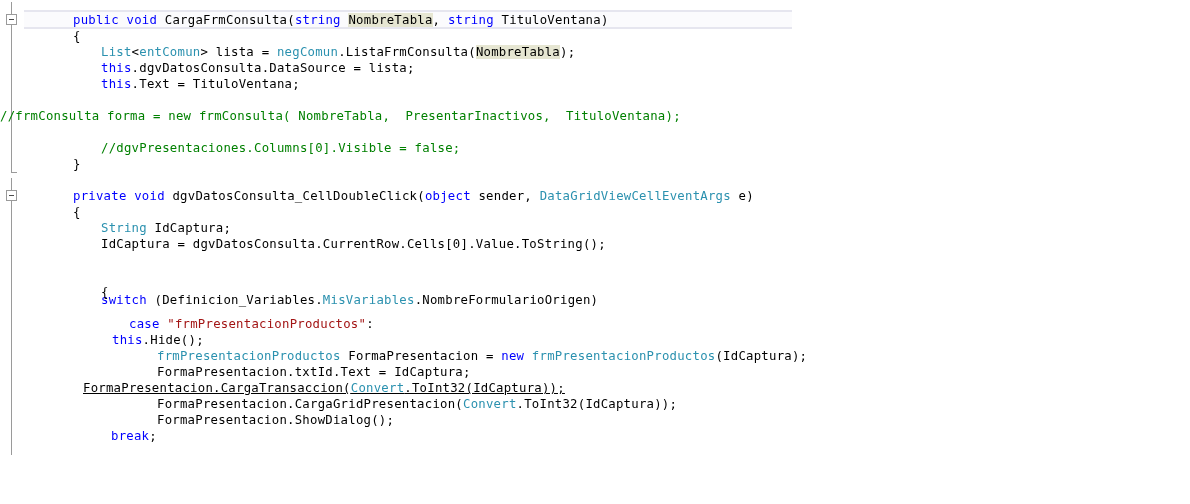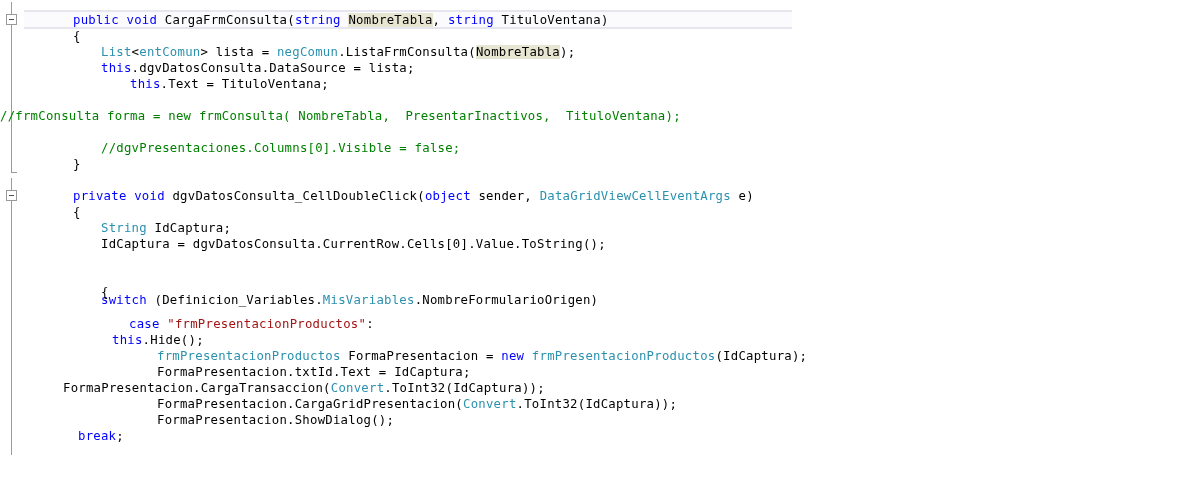--- a/index.html
+++ b/index.html
@@ -127,37 +127,37 @@
     <div class="fold-box" style="top:190px;"></div>
   </div>
 
   <div id="current-line-highlight"></div>
 
   <div id="code-surface">
       <div class="code-line" style="top: 12px; padding-left: 73px;"><span class="kw">public</span><span class="pln"> </span><span class="kw">void</span><span class="pln"> CargaFrmConsulta(</span><span class="kw">string</span><span class="pln"> </span><span class="pln ref">No</span><span class="caret"></span><span class="pln ref">mbreTabla</span><span class="pln">, </span><span class="kw">string</span><span class="pln"> TituloVentana)</span></div>
       <div class="code-line" style="top: 28px; padding-left: 73px;"><span class="pln">{</span></div>
       <div class="code-line" style="top: 44px; padding-left: 101px;"><span class="typ">List</span><span class="pln">&lt;</span><span class="typ">entComun</span><span class="pln">&gt; lista = </span><span class="typ">negComun</span><span class="pln">.ListaFrmConsulta(</span><span class="pln ref">NombreTabla</span><span class="pln">);</span></div>
       <div class="code-line" style="top: 60px; padding-left: 101px;"><span class="kw">this</span><span class="pln">.dgvDatosConsulta.DataSource = lista;</span></div>
-      <div class="code-line" style="top: 76px; padding-left: 101px; margin-left: 29px;"><span class="kw">this</span><span class="pln">.Text = TituloVentana;</span></div>
+      <div class="code-line" style="top: 76px; padding-left: 101px;"><span class="kw">this</span><span class="pln">.Text = TituloVentana;</span></div>
       <div class="code-line" style="top: 92px; padding-left: 101px;"></div>
       <div class="code-line" style="top: 108px; "><span class="cmt">//frmConsulta forma = new frmConsulta( NombreTabla,  PresentarInactivos,  TituloVentana);</span></div>
       <div class="code-line" style="top: 140px; padding-left: 101px;"><span class="cmt">//dgvPresentaciones.Columns[0].Visible = false;</span></div>
       <div class="code-line" style="top: 156px; padding-left: 73px;"><span class="pln">}</span></div>
       <div class="code-line" style="top: 172px; padding-left: 73px;"></div>
       <div class="code-line" style="top: 188px; padding-left: 73px;"><span class="kw">private</span><span class="pln"> </span><span class="kw">void</span><span class="pln"> dgvDatosConsulta_CellDoubleClick(</span><span class="kw">object</span><span class="pln"> sender, </span><span class="typ">DataGridViewCellEventArgs</span><span class="pln"> e)</span></div>
       <div class="code-line" style="top: 204px; padding-left: 73px;"><span class="pln">{</span></div>
       <div class="code-line" style="top: 220px; padding-left: 101px;"><span class="typ">String</span><span class="pln"> IdCaptura;</span></div>
       <div class="code-line" style="top: 236px; padding-left: 101px;"><span class="pln">IdCaptura = dgvDatosConsulta.CurrentRow.Cells[0].Value.ToString();</span></div>
       <div class="code-line" style="top: 252px; padding-left: 101px;"></div>
       <div class="code-line" style="top: 268px; padding-left: 101px; margin-top: 24px;"><span class="kw">switch</span><span class="pln"> (Definicion_Variables.</span><span class="typ">MisVariables</span><span class="pln">.NombreFormularioOrigen)</span></div>
       <div class="code-line" style="top: 284px; padding-left: 101px;"><span class="pln">{</span></div>
       <div class="code-line" style="top: 300px; padding-left: 101px;"></div>
       <div class="code-line" style="top: 316px; padding-left: 129px;"><span class="kw">case</span><span class="pln"> </span><span class="str">"frmPresentacionProductos"</span><span class="pln">:</span></div>
       <div class="code-line" style="top: 332px; padding-left: 112px;"><span class="kw">this</span><span class="pln">.Hide();</span></div>
       <div class="code-line" style="top: 364px; padding-left: 157px;"><span class="pln">FormaPresentacion.txtId.Text = IdCaptura;</span></div>
       <div class="code-line" style="top: 348px; padding-left: 157px;"><span class="typ">frmPresentacionProductos</span><span class="pln"> FormaPresentacion = </span><span class="kw">new</span><span class="pln"> </span><span class="typ">frmPresentacionProductos</span><span class="pln">(IdCaptura);</span></div>
-      <div class="code-line" style="top: 380px; padding-left: 63px;"><span class="pln">FormaPresentacion.CargaTransaccion(</span><span class="typ">Convert</span><span class="pln">.ToInt32(IdCaptura));</span></div>
+      <div class="code-line" style="top: 380px; padding-left: 83px; text-decoration: underline;"><span class="pln">FormaPresentacion.CargaTransaccion(</span><span class="typ">Convert</span><span class="pln">.ToInt32(IdCaptura));</span></div>
       <div class="code-line" style="top: 396px; padding-left: 157px;"><span class="pln">FormaPresentacion.CargaGridPresentacion(</span><span class="typ">Convert</span><span class="pln">.ToInt32(IdCaptura));</span></div>
       <div class="code-line" style="top: 412px; padding-left: 157px;"><span class="pln">FormaPresentacion.ShowDialog();</span></div>
-      <div class="code-line" style="top: 428px; padding-left: 78px;"><span class="kw">break</span><span class="pln">;</span></div>
+      <div class="code-line" style="top: 428px; padding-left: 111px;"><span class="kw">break</span><span class="pln">;</span></div>
     </div>
 
 </div>
 
 </body></html>

